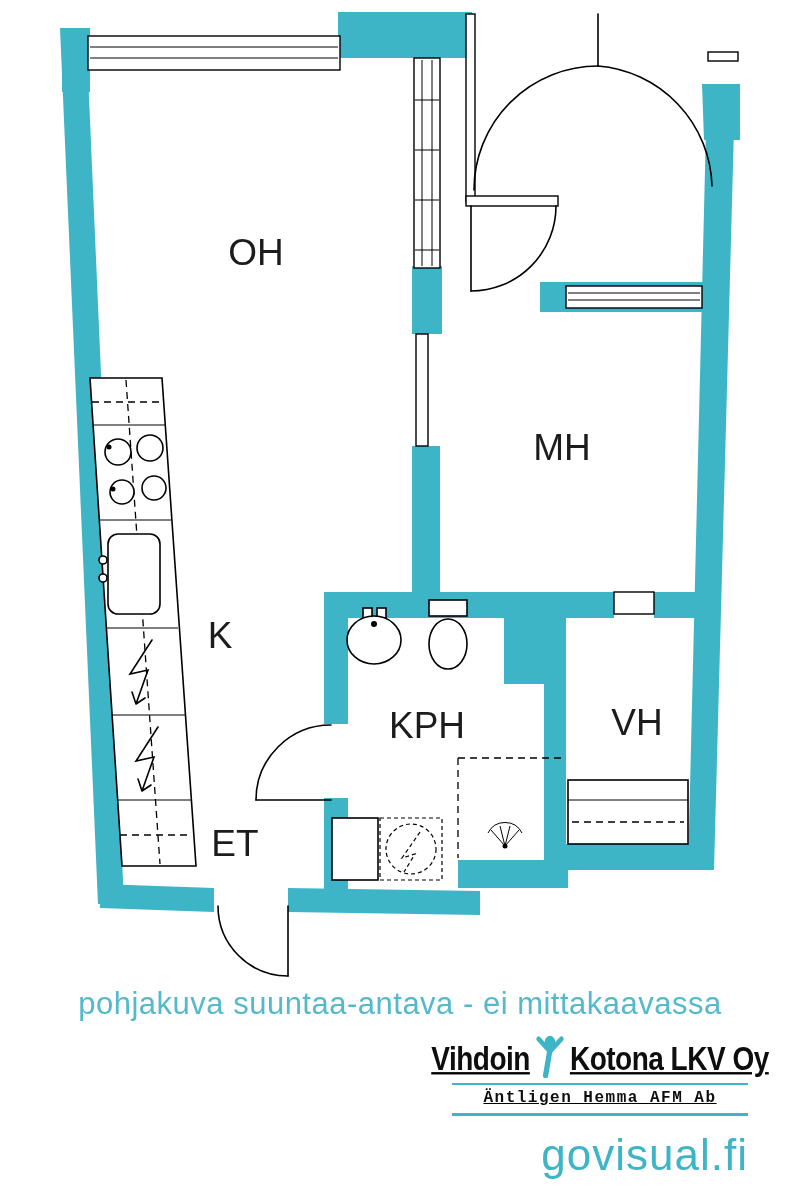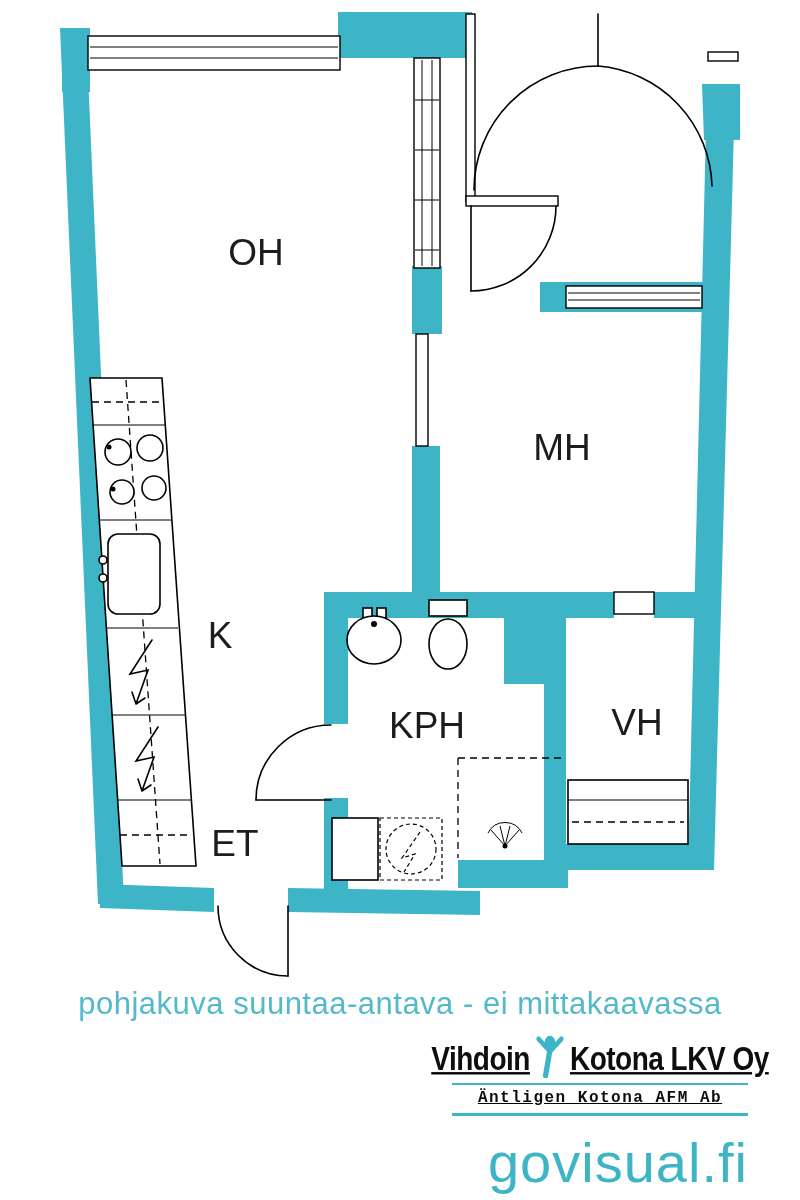--- a/index.html
+++ b/index.html
@@ -14,21 +14,21 @@
   .dash{fill:none;stroke:#000;stroke-width:1.3;stroke-dasharray:7 5;}
   .dash2{fill:none;stroke:#000;stroke-width:1.2;stroke-dasharray:4 3;}
   .room{font-family:"Liberation Sans",sans-serif;font-size:37px;fill:#1c1c1c;text-anchor:middle;}
   .disclaimer{position:absolute;top:986px;left:0;width:800px;text-align:center;font-size:31px;color:var(--accent-light,#54b9cb);letter-spacing:.5px;}
   .logo{position:absolute;left:452px;top:1040px;width:296px;text-decoration:underline;}
   .logo-main{display:flex;align-items:flex-end;justify-content:center;gap:3px;color:#0e0e0e;font-weight:bold;font-size:28px;letter-spacing:-.5px;transform:scaleY(1.18);transform-origin:bottom;white-space:nowrap;}
   .logo-icon{width:30px;height:38px;margin:0 2px;flex:0 0 auto;}
   .rule{height:2px;background:var(--accent,#3eb5c6);margin-top:5px;}
   .rule.thick{height:3px;margin-top:3px;}
   .logo-sub{font-family:"Liberation Mono",monospace;font-weight:bold;font-size:16px;letter-spacing:1.5px;text-align:center;padding:4px 0 3px;color:#0e0e0e;white-space:nowrap;}
-  .site{position:absolute;top:1130px;right:52px;font-size:56px;color:var(--accent,#3eb5c6);letter-spacing:1px;}
+  .site{position:absolute;top:1130px;right:52px;font-size:44px;color:var(--accent,#3eb5c6);letter-spacing:1px;}
 </style>
 </head>
 <body>
 
 <svg class="plan" width="800" height="980" viewBox="0 0 800 980" xmlns="http://www.w3.org/2000/svg">
 
   <g>
     <polygon class="w" points="60,28 86,28 124,904 98,904"></polygon>
     <rect class="w" x="62" y="28" width="28" height="64"></rect>
     <rect class="w" x="338" y="12" width="134" height="46"></rect>
@@ -182,17 +182,17 @@
   <div class="logo-main">
     <span>Vihdoin</span>
     <svg class="logo-icon" viewBox="0 0 34 40">
       <circle cx="17" cy="7" r="6" fill="var(--accent,#3eb5c6)"></circle>
       <path d="M17,16 L4,4 M17,16 L30,4" stroke="var(--accent,#3eb5c6)" stroke-width="5" stroke-linecap="round" fill="none"></path>
       <path d="M17,14 C15,24 14,30 12,39" stroke="var(--accent,#3eb5c6)" stroke-width="6" stroke-linecap="round" fill="none"></path>
     </svg>
     <span>Kotona LKV Oy</span>
   </div>
   <div class="rule"></div>
-  <div class="logo-sub">Äntligen Kotona AFM Ab</div>
+  <div class="logo-sub">Äntligen Hemma AFM Ab</div>
   <div class="rule thick"></div>
 </div>
 
 <div class="site">govisual.fi</div>
 
 </body></html>

